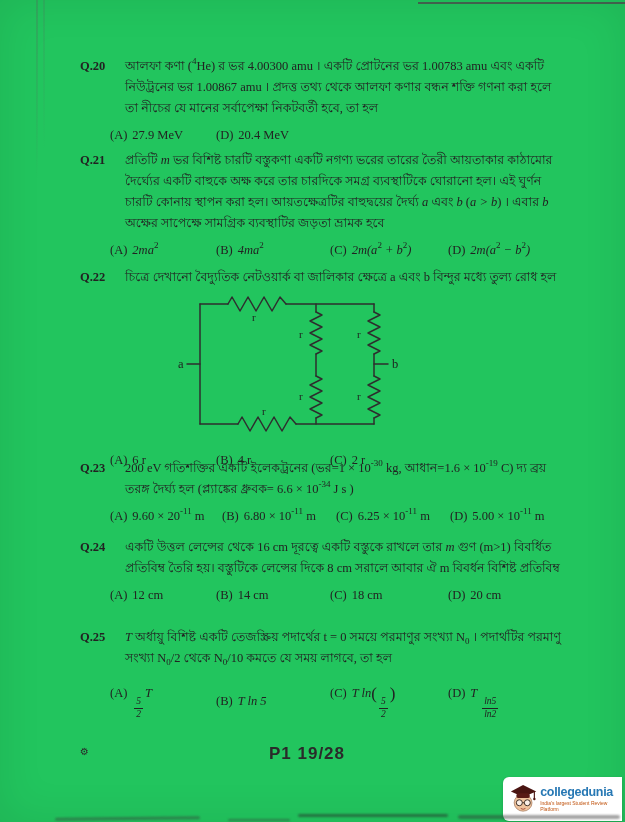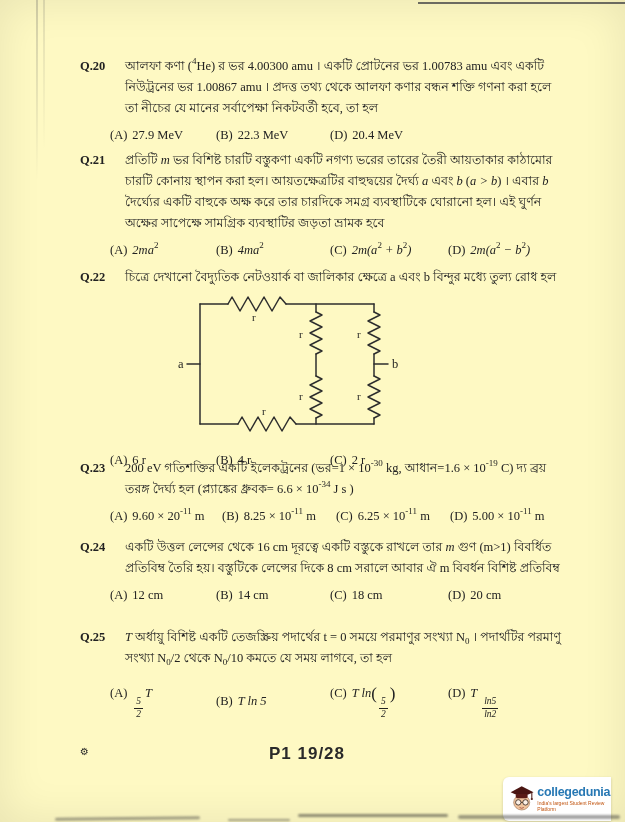--- a/index.html
+++ b/index.html
@@ -3,21 +3,21 @@
 <meta charset="utf-8">
 <style>
   html,body{margin:0;padding:0;}
   body{
     width:625px;height:822px;overflow:hidden;
     font-family:"Liberation Serif","DejaVu Serif",serif;
     background:#b9b8b4;
   }
   .page{
     position:relative;width:625px;height:822px;
-    background:#fef9c3;color:#222;
+    background:#22c55e;color:#222;
     box-shadow:inset 0 0 45px rgba(0,0,0,0.09);
     overflow:hidden;
   }
   
   .scan-top-line{position:absolute;top:2px;left:418px;width:207px;height:2px;background:#4a4a4a;opacity:.8;}
   .scan-fold-1{position:absolute;left:36px;top:0;width:2px;height:180px;background:linear-gradient(to bottom,rgba(90,90,90,.28),rgba(90,90,90,0));}
   .scan-fold-2{position:absolute;left:43px;top:0;width:2px;height:150px;background:linear-gradient(to bottom,rgba(90,90,90,.18),rgba(90,90,90,0));}
   .smudge{position:absolute;background:rgba(55,55,55,.45);filter:blur(1px);border-radius:2px;}
   .sm1{left:55px;top:817px;width:145px;height:3px;transform:rotate(-.6deg);}
   .sm2{left:228px;top:819px;width:62px;height:2px;}
@@ -48,21 +48,21 @@
   .circuit path,.circuit polyline,.circuit line{fill:none;stroke:#2e2e2e;stroke-width:1.5;stroke-linejoin:round;stroke-linecap:round;}
   .circuit text{font-family:"Liberation Serif",serif;font-size:11px;fill:#1e1e1e;}
   .circuit .term{font-size:12.5px;}
 
   
   .corner-mark{position:absolute;left:80px;top:746px;font-size:10px;color:#2a2a2a;font-family:"DejaVu Sans",sans-serif;}
   .page-label{position:absolute;left:252px;top:744px;width:110px;text-align:center;font-family:"Liberation Sans",sans-serif;font-weight:bold;font-size:17px;letter-spacing:1px;color:#2a2a2a;}
 
   
   .logo-card{
-    position:absolute;left:503px;top:777px;width:108px;height:44px;
+    position:absolute;left:503px;top:777px;width:119px;height:44px;
     background:#ffffff;border-radius:6px 0 0 6px;
     box-shadow:0 1px 3px rgba(0,0,0,.18);
     display:flex;align-items:center;padding-left:6px;box-sizing:border-box;
   }
   .logo-text{display:flex;flex-direction:column;margin-left:3px;}
   .brand{font-family:"Liberation Sans",sans-serif;font-weight:bold;font-size:12.5px;color:#2778b4;letter-spacing:-.3px;line-height:13px;}
   .tagline{font-family:"Liberation Sans",sans-serif;font-size:5px;color:#c1540f;margin-top:1px;line-height:6px;}
 </style>
 </head>
 <body>
@@ -77,32 +77,31 @@
     <div class="qrow">
       <div class="qnum">Q.20</div>
       <div class="qbody">
         <div class="qline"><span>আলফা কণা (</span><sup>4</sup><span>He) র ভর  4.00300 amu  ।  একটি প্রোটনের ভর 1.00783 amu  এবং একটি</span></div>
         <div class="qline"><span>নিউট্রনের ভর  1.00867 amu  ।  প্রদত্ত তথ্য থেকে আলফা কণার বন্ধন শক্তি গণনা করা হলে</span></div>
         <div class="qline"><span>তা নীচের যে মানের সর্বাপেক্ষা নিকটবর্তী হবে, তা হল</span></div>
       </div>
     </div>
     <div class="opts">
       <div class="opt"><span class="olabel">(A)</span><span>27.9 MeV</span></div>
-      <div class="opt"><span class="olabel">(B)</span><span>22.3 MeV</span></div>
       <div class="opt"><span class="olabel">(D)</span><span>20.4 MeV</span></div>
     </div>
   </section>
 
   <section class="question" style="top:150px">
     <div class="qrow">
       <div class="qnum">Q.21</div>
       <div class="qbody">
         <div class="qline"><span>প্রতিটি </span><i>m</i><span> ভর বিশিষ্ট চারটি বস্তুকণা একটি নগণ্য ভরের তারের তৈরী আয়তাকার কাঠামোর</span></div>
+        <div class="qline"><span>দৈর্ঘ্যের একটি বাহুকে অক্ষ করে তার চারদিকে সমগ্র ব্যবস্থাটিকে ঘোরানো হল। এই ঘুর্ণন</span></div>
         <div class="qline"><span>চারটি কোনায় স্থাপন করা হল। আয়তক্ষেত্রটির বাহুদ্বয়ের দৈর্ঘ্য </span><i>a</i><span> এবং </span><i>b</i><span> (</span><i>a &gt; b</i><span>) । এবার </span><i>b</i></div>
-        <div class="qline"><span>দৈর্ঘ্যের একটি বাহুকে অক্ষ করে তার চারদিকে সমগ্র ব্যবস্থাটিকে ঘোরানো হল। এই ঘুর্ণন</span></div>
         <div class="qline"><span>অক্ষের সাপেক্ষে সামগ্রিক ব্যবস্থাটির জড়তা ভ্রামক হবে</span></div>
       </div>
     </div>
     <div class="opts">
       <div class="opt"><span class="olabel">(A)</span><i>2ma</i><sup>2</sup></div>
       <div class="opt"><span class="olabel">(B)</span><i>4ma</i><sup>2</sup></div>
       <div class="opt"><span class="olabel">(C)</span><i>2m(a</i><sup>2</sup><i> + b</i><sup>2</sup><i>)</i></div>
       <div class="opt"><span class="olabel">(D)</span><i>2m(a</i><sup>2</sup><i> − b</i><sup>2</sup><i>)</i></div>
     </div>
   </section>
@@ -162,21 +161,21 @@
   <section class="question" style="top:458px">
     <div class="qrow">
       <div class="qnum">Q.23</div>
       <div class="qbody">
         <div class="qline"><span>200 eV  গতিশক্তির একটি ইলেকট্রনের  (ভর=1 × 10</span><sup>-30</sup><span> kg, আধান=1.6 × 10</span><sup>-19</sup><span> C)  দ্য ব্রয়</span></div>
         <div class="qline"><span>তরঙ্গ দৈর্ঘ্য হল (প্ল্যাঙ্কের ধ্রুবক= 6.6 × 10</span><sup>-34</sup><span> J s )</span></div>
       </div>
     </div>
     <div class="opts" style="grid-template-columns:112px 114px 114px 1fr;">
       <div class="opt"><span class="olabel">(A)</span><span>9.60 × 20</span><sup>-11</sup><span> m</span></div>
-      <div class="opt"><span class="olabel">(B)</span><span>8.25 × 10</span><sup>-11</sup><span> m</span></div>
+      <div class="opt"><span class="olabel">(B)</span><span>6.80 × 10</span><sup>-11</sup><span> m</span></div>
       <div class="opt"><span class="olabel">(C)</span><span>6.25 × 10</span><sup>-11</sup><span> m</span></div>
       <div class="opt"><span class="olabel">(D)</span><span>5.00 × 10</span><sup>-11</sup><span> m</span></div>
     </div>
   </section>
 
   <section class="question" style="top:537px">
     <div class="qrow">
       <div class="qnum">Q.24</div>
       <div class="qbody">
         <div class="qline"><span>একটি উত্তল লেন্সের থেকে  16 cm দূরত্বে একটি বস্তুকে রাখলে তার  </span><i>m</i><span> গুণ (m&gt;1) বিবর্ধিত</span></div>

